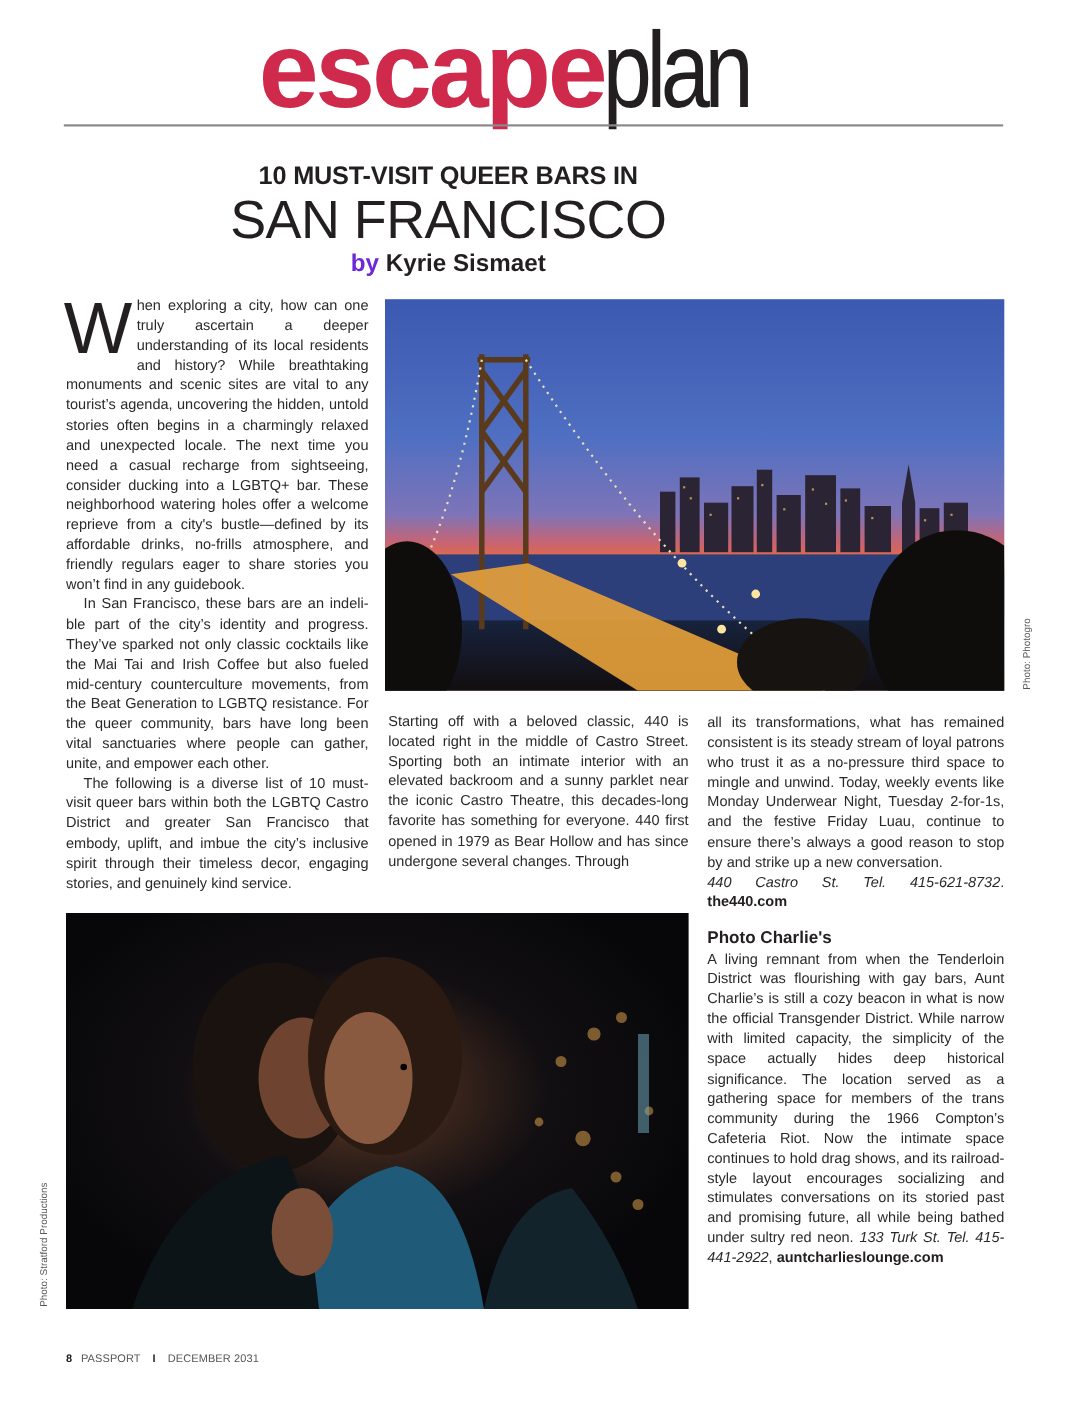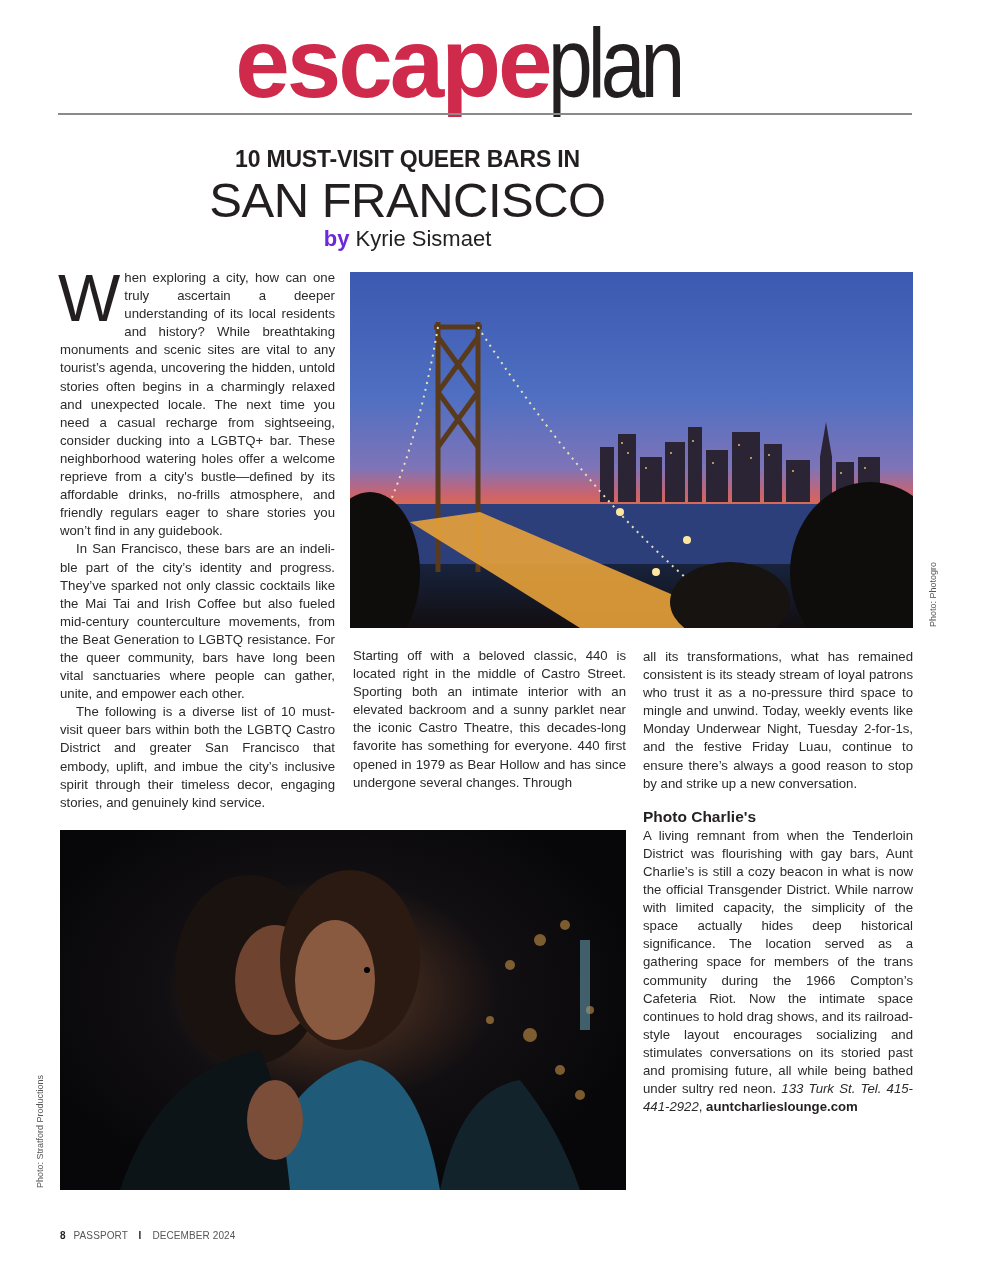--- a/index.html
+++ b/index.html
@@ -10,21 +10,21 @@
   .masthead .wordmark { display: inline-block; line-height: 1; white-space: nowrap; }
   .masthead .escape { font-family: "Liberation Sans", sans-serif; font-weight: 700; font-size: 98px; color: #cf2a4b; letter-spacing: -3px; }
   .masthead .plan { font-family: "Liberation Sans", sans-serif; font-weight: 400; font-size: 98px; color: #231f20; letter-spacing: -6px; transform: scaleX(0.82); display: inline-block; transform-origin: left center; margin-left: -2px; }
   .rule { position: absolute; left: 58px; top: 113px; width: 854px; height: 2px; background: #8a8a8a; }
 
   .headline { position: absolute; left: 0; width: 815px; text-align: center; }
   .kicker { top: 146px; font-size: 23px; font-weight: 700; letter-spacing: -0.2px; color: #231f20; }
   .title { top: 172px; font-size: 49px; font-weight: 400; letter-spacing: -0.5px; color: #231f20; }
   .byline { top: 226px; font-size: 22px; color: #231f20; }
   .byline .by { font-weight: 700; color: #6d28d9; text-align: right; }
-  .byline .author { font-weight: 400; }
+  .byline .author { font-weight: 700; }
 
   .col { position: absolute; font-size: 13.2px; line-height: 18.1px; text-align: justify; hyphens: manual; color: #2a2a2a; }
   .col p { margin: 0; }
   .col p.indent { text-indent: 16px; }
 
   .col-left { left: 60px; top: 269px; width: 275px; }
   .dropcap { float: left; font-size: 66px; line-height: 54px; font-weight: 400; margin: 2px 4px 0 -2px; color: #231f20; }
 
   .col-mid { left: 353px; top: 647px; width: 273px; }
   .col-right { left: 643px; top: 648px; width: 270px; }
@@ -126,20 +126,24 @@
   </svg>
 </div>
 <div class="credit credit-bridge">Photo: Photogro</div>
 
 <div class="col col-mid">
   <p id="bar440body">Starting off with a beloved classic, 440 is located right in the middle of Castro Street. Sporting both an intimate interior with an elevated backroom and a sunny parklet near the iconic Castro Theatre, this decades-long favorite has something for everyone. 440 first opened in 1979 as Bear Hollow and has since undergone several changes. Through</p>
 </div>
 
 <div class="col col-right">
   <p id="bar440cont">all its transformations, what has remained consistent is its steady stream of loyal patrons who trust it as a no-pressure third space to mingle and unwind. Today, weekly events like Monday Underwear Night, Tuesday 2-for-1s, and the festive Friday Luau, continue to ensure there’s always a good reason to stop by and strike up a new conversation.</p>
+  <p style="margin-top:0;">
+    <span class="addr">440 Castro St. Tel. 415-621-8732</span>.
+    <span class="site">the440.com</span>
+  </p>
   <div style="height:14px;"></div>
   <div class="bar-name">Photo Charlie's</div>
   <p>
     <span>A living remnant from when the Tenderloin District was flourishing with gay bars, Aunt Charlie’s is still a cozy beacon in what is now the official Transgender District. While narrow with limited capaci­ty, the simplicity of the space actually hides deep historical significance. The location served as a gathering space for members of the trans community during the 1966 Compton’s Cafeteria Riot. Now the intimate space continues to hold drag shows, and its railroad-style layout encourages socializing and stimulates conversations on its storied past and promising future, all while being bathed under sultry red neon.</span>
     <span class="addr">133 Turk St. Tel. 415-441-2922</span>,
     <span class="site">auntcharlieslounge.com</span>
   </p>
 </div>
 
 <div class="photo photo-kiss">
@@ -165,14 +169,14 @@
     <ellipse cx="215" cy="290" rx="28" ry="40" fill="#7a4e38"></ellipse>
     <circle cx="307" cy="140" r="3" fill="#000"></circle>
   </svg>
 </div>
 <div class="credit credit-kiss">Photo: Stratford Productions</div>
 
 <div class="footer">
   <span class="pagenum">8</span>
   <span>PASSPORT</span>
   <span class="sep">I</span>
-  <span>DECEMBER 2024</span>
+  <span>DECEMBER 2031</span>
 </div>
 
 </body></html>

